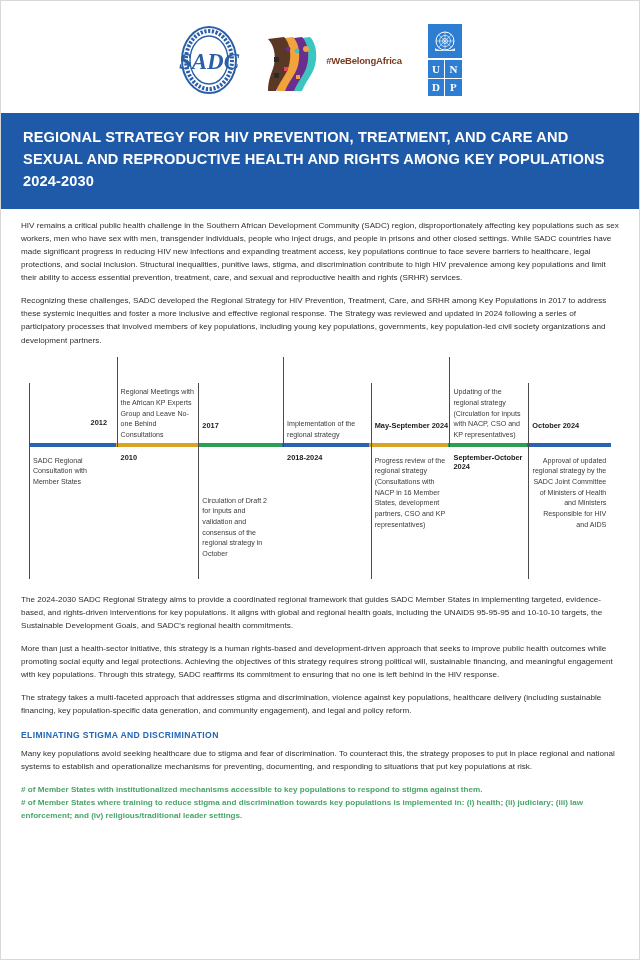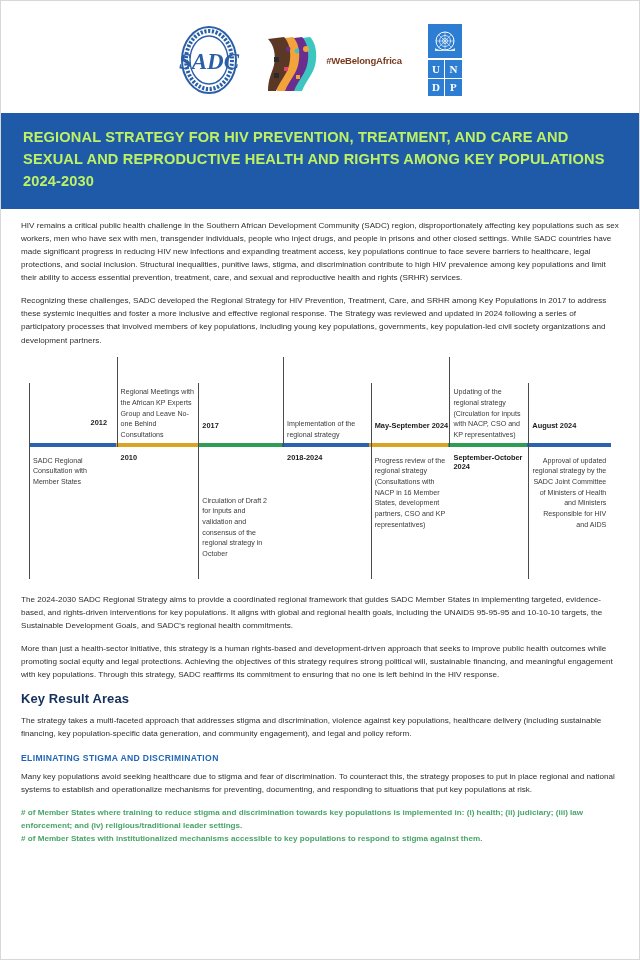--- a/index.html
+++ b/index.html
@@ -53,21 +53,21 @@
   }
 
   
   .banner {
     background: #1e5aa8;
     padding: 14px 22px 16px 22px;
     margin: 0;
   }
   .banner h1 {
     margin: 0;
-    color: #bef264;
+    color: #ffffff;
     font-size: 14.6px;
     line-height: 1.5;
     font-weight: bold;
     letter-spacing: 0.15px;
     text-transform: uppercase;
   }
 
   
   .content { padding: 10px 20px 0 20px; }
   p.body {
@@ -240,35 +240,34 @@
           </div>
           <div class="tl-item" style="left: 432.48px; top: 96px; width: 74px;">
             <div class="tl-year">September-October 2024</div>
           </div>
           <div class="tl-item" style="left: 432.48px; width: 74px; top: 0px; height: 84px;">
             <div style="position: absolute; bottom: 0px; left: 0px; width: 74px;">
               <div class="tl-desc">Updating of the regional strategy (Circulation for inputs with NACP, CSO and KP representatives)</div>
             </div>
           </div>
           <div class="tl-item" style="left: 511.32px; top: 64px; width: 74px;">
-            <div class="tl-year">August 2024</div>
+            <div class="tl-year">October 2024</div>
           </div>
           <div class="tl-item" style="left: 511.32px; width: 74px; top: 96px; text-align: right;">
             <div class="tl-desc">Approval of updated regional strategy by the SADC Joint Committee of Ministers of Health and Ministers Responsible for HIV and AIDS</div>
           </div>
         </div>
     </div>
 
     <p class="body">The 2024-2030 SADC Regional Strategy aims to provide a coordinated regional framework that guides SADC Member States in implementing targeted, evidence-based, and rights-driven interventions for key populations. It aligns with global and regional health goals, including the UNAIDS 95-95-95 and 10-10-10 targets, the Sustainable Development Goals, and SADC's regional health commitments.</p>
     <p class="body">More than just a health-sector initiative, this strategy is a human rights-based and development-driven approach that seeks to improve public health outcomes while promoting social equity and legal protections. Achieving the objectives of this strategy requires strong political will, sustainable financing, and meaningful engagement with key populations. Through this strategy, SADC reaffirms its commitment to ensuring that no one is left behind in the HIV response.</p>
 
-    <h2 class="kra">Key Result Areas</h2>
     <p class="body">The strategy takes a multi-faceted approach that addresses stigma and discrimination, violence against key populations, healthcare delivery (including sustainable financing, key population-specific data generation, and community engagement), and legal and policy reform.</p>
 
     <h3 class="sub">ELIMINATING STIGMA AND DISCRIMINATION</h3>
     <p class="body">Many key populations avoid seeking healthcare due to stigma and fear of discrimination. To counteract this, the strategy proposes to put in place regional and national systems to establish and operationalize mechanisms for preventing, documenting, and responding to situations that put key populations at risk.</p>
 
     <div class="ind-wrap">
+      <p class="indicator"># of Member States with institutionalized mechanisms accessible to key populations to respond to stigma against them.</p>
       <p class="indicator"># of Member States where training to reduce stigma and discrimination towards key populations is implemented in: (i) health; (ii) judiciary; (iii) law enforcement; and (iv) religious/traditional leader settings.</p>
-      <p class="indicator"># of Member States with institutionalized mechanisms accessible to key populations to respond to stigma against them.</p>
     </div>
   </div>
 </div>
 
 </body></html>

